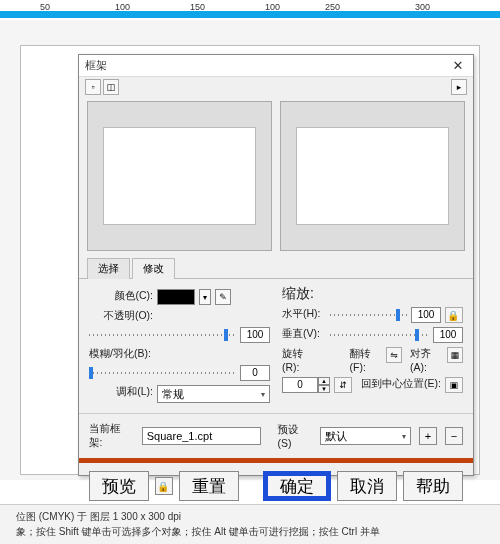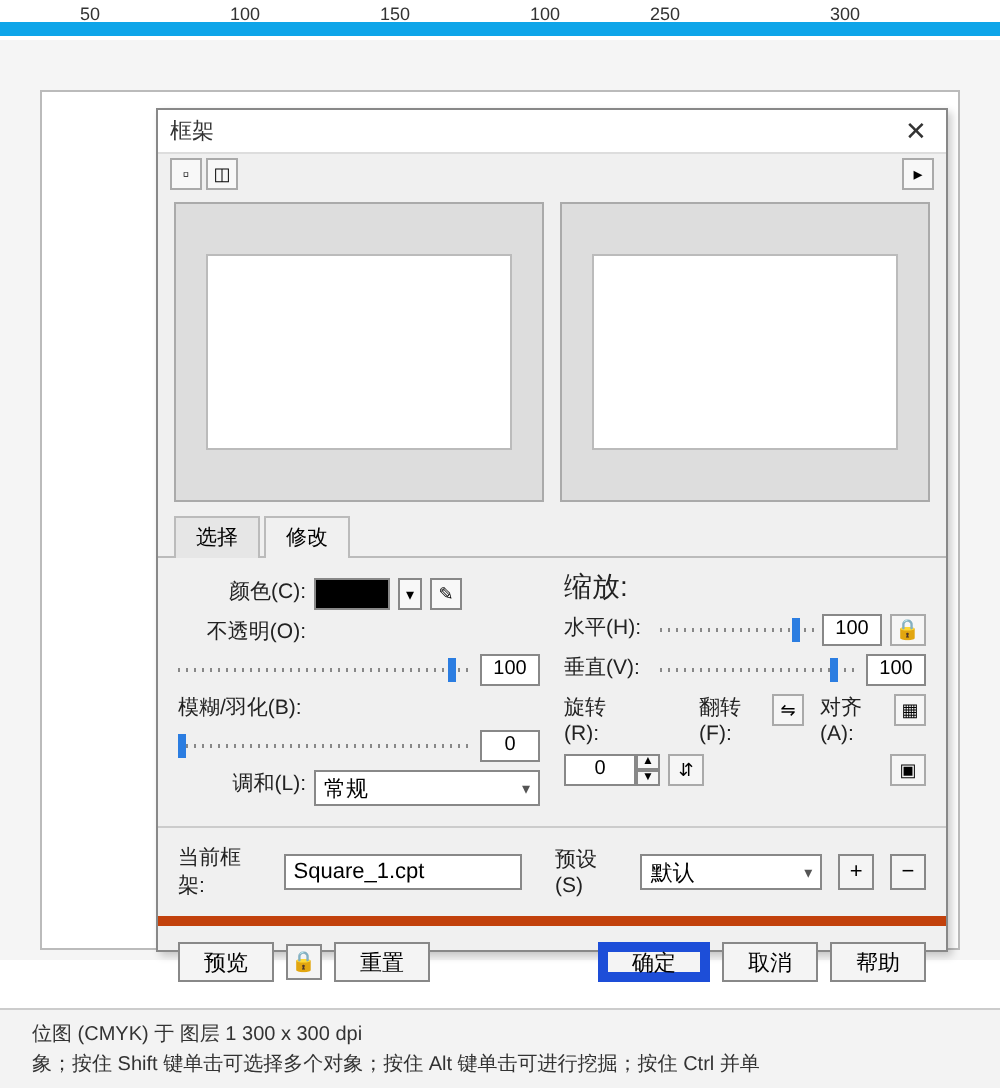--- a/index.html
+++ b/index.html
@@ -31,21 +31,21 @@
 .slider{flex:1;height:16px;position:relative;background:linear-gradient(#f0f0f0,#f0f0f0);display:flex;align-items:center}
 .slider::before{content:"";position:absolute;left:0;right:0;top:7px;height:2px;background:repeating-linear-gradient(90deg,#888 0 1px,transparent 1px 4px)}
 .slider .thumb{position:absolute;width:4px;height:12px;background:#2b7de1;top:2px}
 .numbox{width:30px;height:16px;border:1px solid #888;background:#fff;text-align:center;font-size:10px;line-height:14px}
 .sel{height:18px;border:1px solid #888;background:#fff;padding:0 4px;font-size:10.5px;display:flex;align-items:center;justify-content:space-between;gap:6px}
 .sel .arr{font-size:8px;color:#555}
 .fset{font-size:14px;color:#222;margin-bottom:2px}
 .icnbtn{width:18px;height:16px;border:1px solid #aaa;background:#f6f6f6;display:flex;align-items:center;justify-content:center;font-size:9px}
 .cur-row{display:flex;align-items:center;gap:8px;padding:8px 10px;border-bottom:5px solid #c2410c}
 .footer{display:flex;align-items:center;gap:6px;padding:8px 10px}
-.btn{height:20px;padding:0 12px;border:1px solid #888;background:#f4f4f4;display:flex;align-items:center;font-size:11px}
+.btn{height:30px;padding:0 12px;border:1px solid #888;background:#f4f4f4;display:flex;align-items:center;font-size:17px}
 .btn.pri{border:5px solid #1d4ed8}
 .sq{width:18px;height:18px;border:1px solid #888;background:#f4f4f4;display:flex;align-items:center;justify-content:center;font-size:11px}
 .spacer{flex:1}
 .statusbar{position:absolute;left:0;bottom:0;width:500px;height:40px;background:#f3f3f3;border-top:1px solid #ccc;padding:4px 16px;display:flex;flex-direction:column;justify-content:center;gap:1px}
 .statusbar .st{font-size:10px;color:#333;white-space:nowrap;overflow:hidden}
 .spin{display:flex;align-items:center}
 .spin .arrs{width:12px;height:16px;display:flex;flex-direction:column}
 .spin .arrs span{flex:1;border:1px solid #888;background:#f6f6f6;font-size:6px;line-height:6px;text-align:center}
 .lock{font-size:10px}
 </style>
@@ -152,20 +152,21 @@
       <div class="row">
         <div class="spin">
           <div class="numbox" style="width:36px">0</div>
           <div class="arrs">
               <span>▲</span>
               <span>▼</span>
             </div>
         </div>
         <div class="icnbtn">⇵</div>
         <div class="spacer"></div>
+        <div class="lbl2">回到中心位置(E):</div>
         <div class="icnbtn">▣</div>
       </div>
     </div>
   </div>
 
   <div class="cur-row">
     <div class="lbl2">当前框架:</div>
     <div class="sel" style="width:120px">
       <span>Square_1.cpt</span>
     </div>

